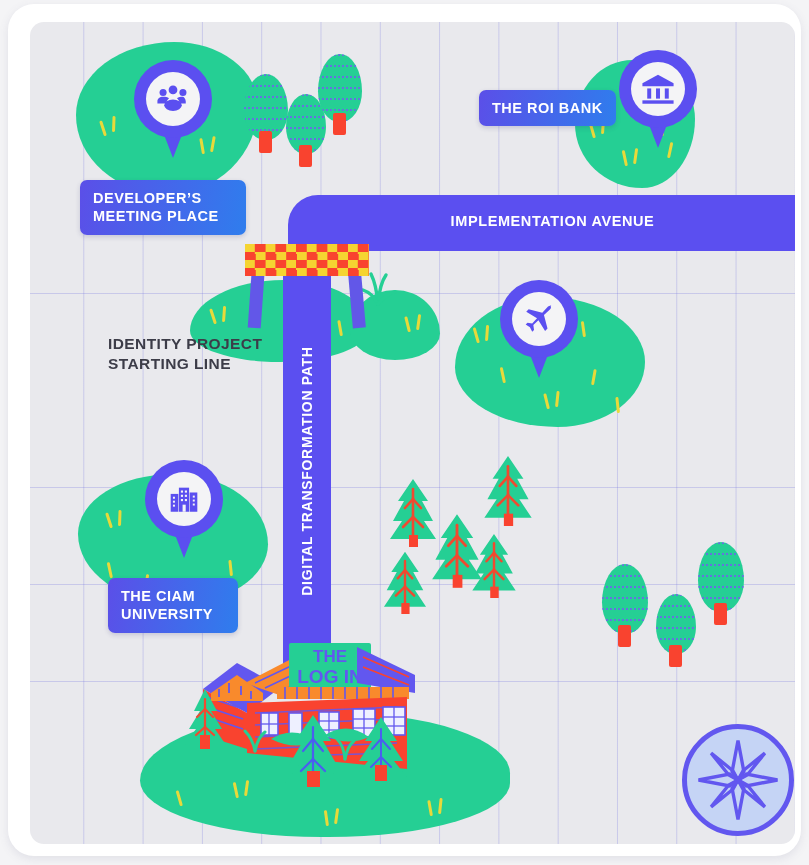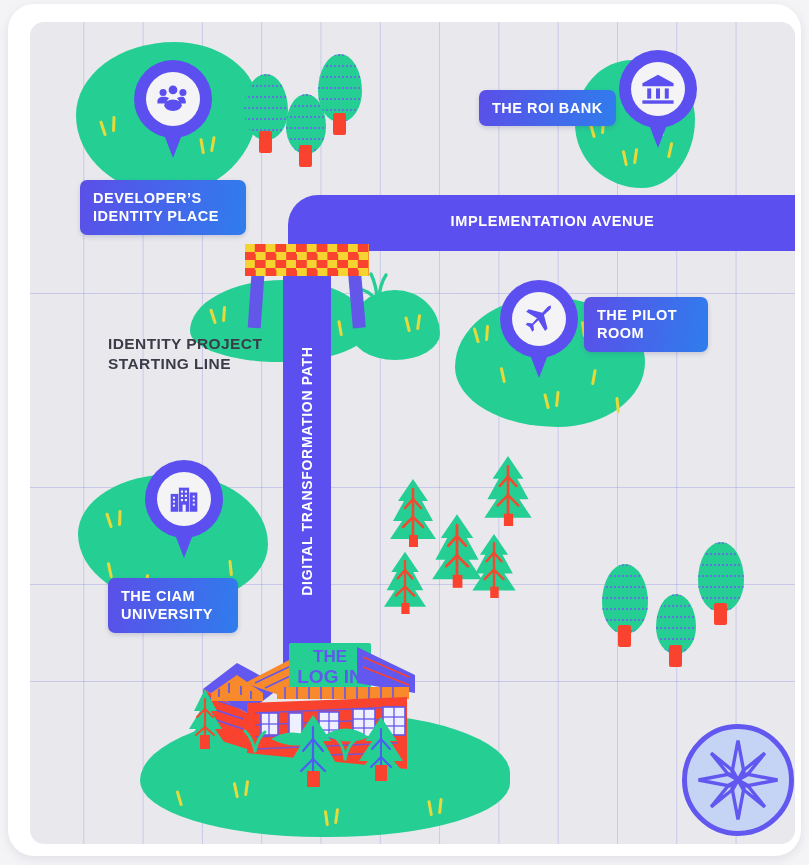--- a/index.html
+++ b/index.html
@@ -496,24 +496,22 @@
             <rect x="4.2" y="16" width="1.4" height="1.4"></rect>
             <rect x="18.2" y="9.6" width="1.4" height="1.4"></rect>
             <rect x="18.2" y="12.4" width="1.4" height="1.4"></rect>
             <rect x="18.2" y="15.2" width="1.4" height="1.4"></rect>
           </g>
         </svg>
       </div>
     </div>
 
     <div class="label" id="label-dev">DEVELOPER’S
-IDENTITY PLACE</div>
+MEETING PLACE</div>
     <div class="label" id="label-roi">THE ROI BANK</div>
-    <div class="label" id="label-pilot">THE PILOT
-ROOM</div>
     <div class="label" id="label-ciam">THE CIAM
 UNIVERSITY</div>
     <div id="label-start">IDENTITY PROJECT
 STARTING LINE</div>
 
     <div id="compass">
       <svg viewBox="0 0 100 100">
         <g fill="none" stroke="#6257ef" stroke-width="4" stroke-linejoin="miter">
           <path d="M50 3 L57 40 L50 50 L43 40 Z"></path>
           <path d="M50 97 L57 60 L50 50 L43 60 Z"></path>

